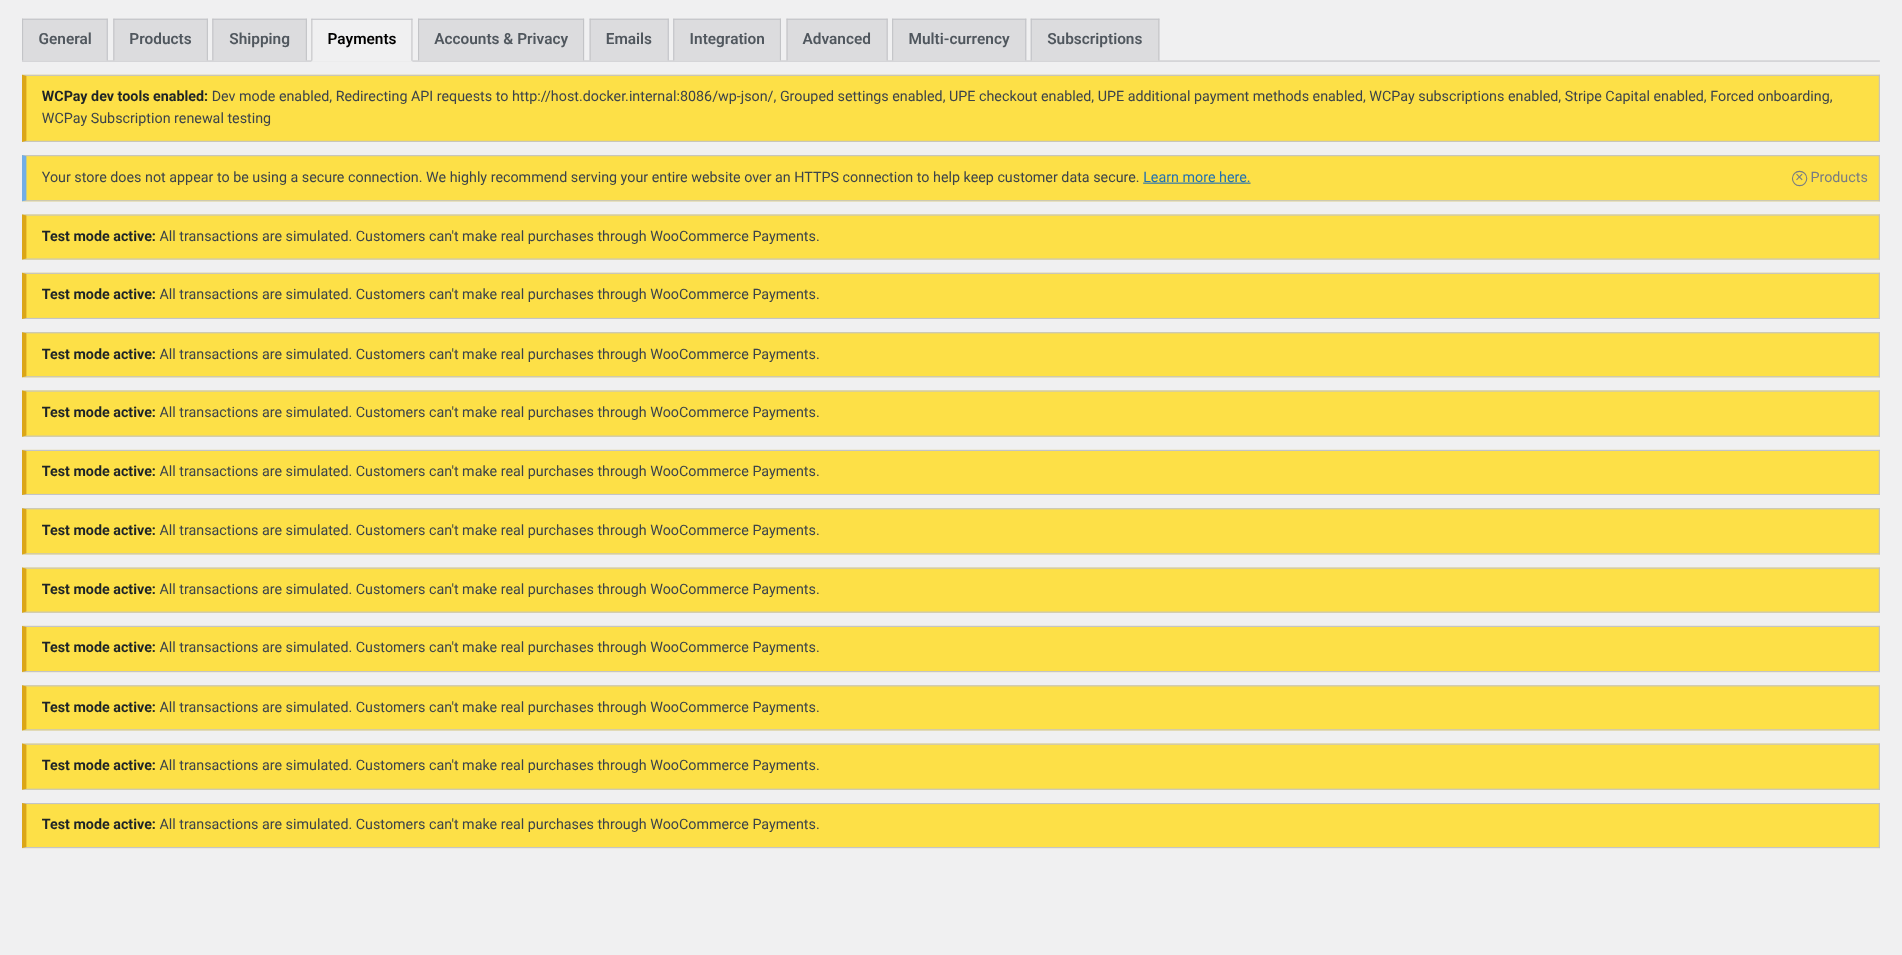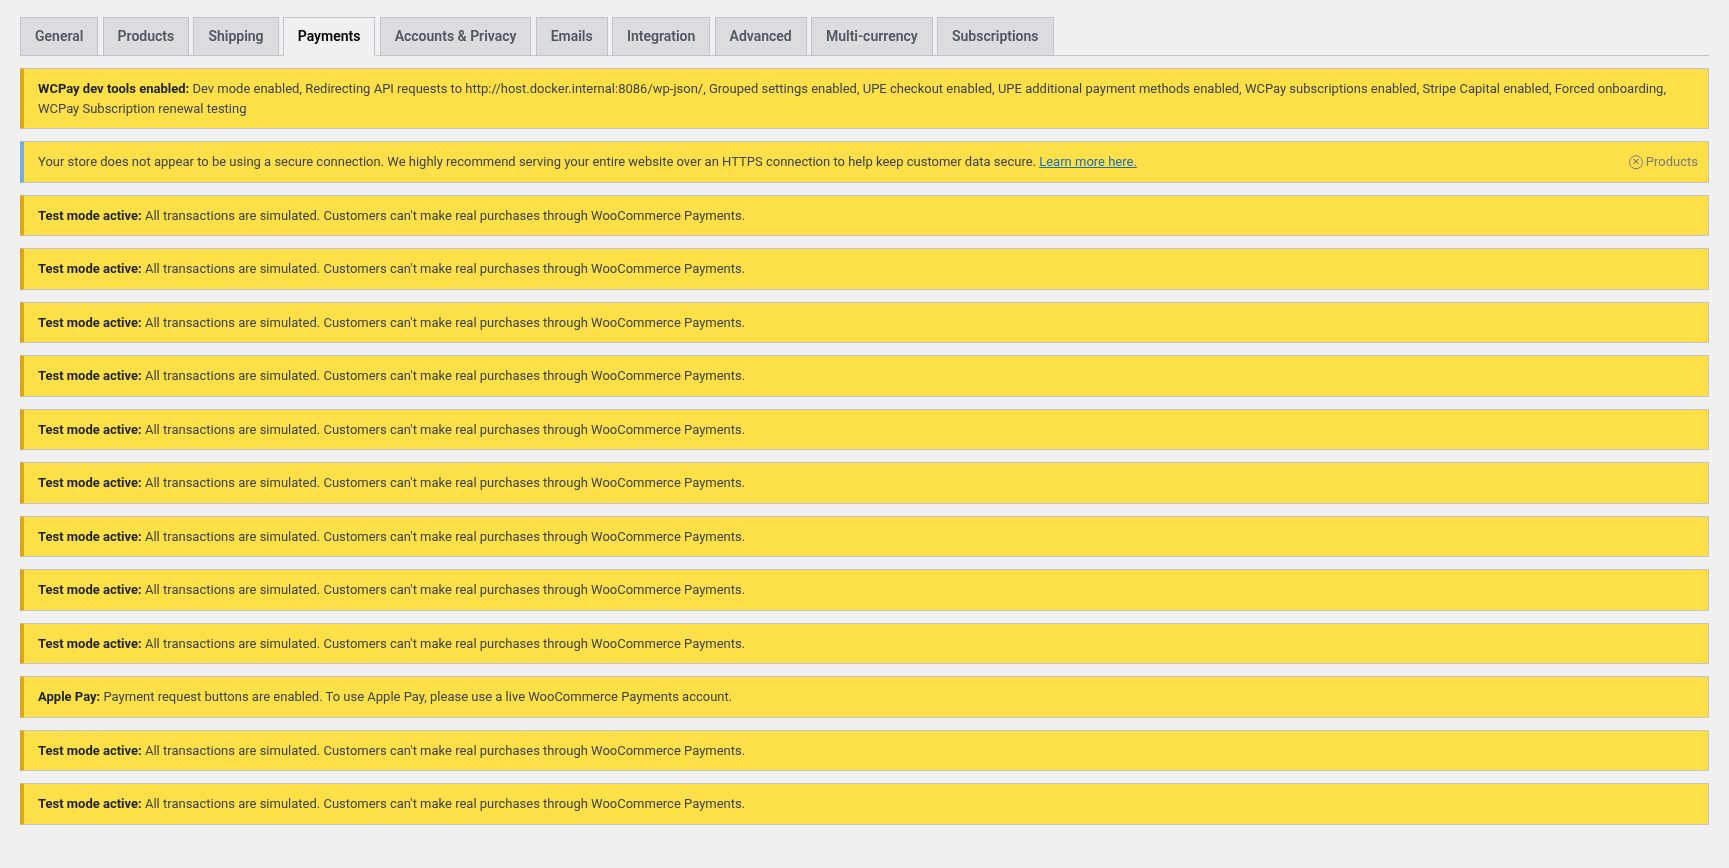--- a/index.html
+++ b/index.html
@@ -121,17 +121,16 @@
   <div id="notices-container">
       <div class="notice notice-warning"><strong>Test mode active:</strong> <span> All transactions are simulated. Customers can't make real purchases through WooCommerce Payments.</span></div>
       <div class="notice notice-warning"><strong>Test mode active:</strong> <span> All transactions are simulated. Customers can't make real purchases through WooCommerce Payments.</span></div>
       <div class="notice notice-warning"><strong>Test mode active:</strong> <span> All transactions are simulated. Customers can't make real purchases through WooCommerce Payments.</span></div>
       <div class="notice notice-warning"><strong>Test mode active:</strong> <span> All transactions are simulated. Customers can't make real purchases through WooCommerce Payments.</span></div>
       <div class="notice notice-warning"><strong>Test mode active:</strong> <span> All transactions are simulated. Customers can't make real purchases through WooCommerce Payments.</span></div>
       <div class="notice notice-warning"><strong>Test mode active:</strong> <span> All transactions are simulated. Customers can't make real purchases through WooCommerce Payments.</span></div>
       <div class="notice notice-warning"><strong>Test mode active:</strong> <span> All transactions are simulated. Customers can't make real purchases through WooCommerce Payments.</span></div>
       <div class="notice notice-warning"><strong>Test mode active:</strong> <span> All transactions are simulated. Customers can't make real purchases through WooCommerce Payments.</span></div>
       <div class="notice notice-warning"><strong>Test mode active:</strong> <span> All transactions are simulated. Customers can't make real purchases through WooCommerce Payments.</span></div>
-      <div class="notice notice-warning"><strong>Apple Pay:</strong> <span> Payment request buttons are enabled. To use Apple Pay, please use a live WooCommerce Payments account.</span></div>
       <div class="notice notice-warning"><strong>Test mode active:</strong> <span> All transactions are simulated. Customers can't make real purchases through WooCommerce Payments.</span></div>
       <div class="notice notice-warning"><strong>Test mode active:</strong> <span> All transactions are simulated. Customers can't make real purchases through WooCommerce Payments.</span></div>
     </div>
 </div>
 
 </body></html>

